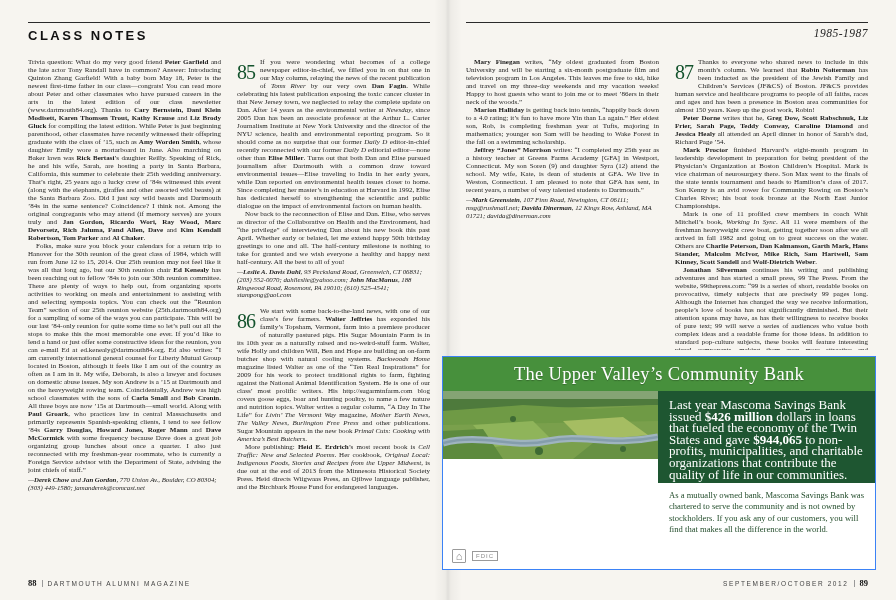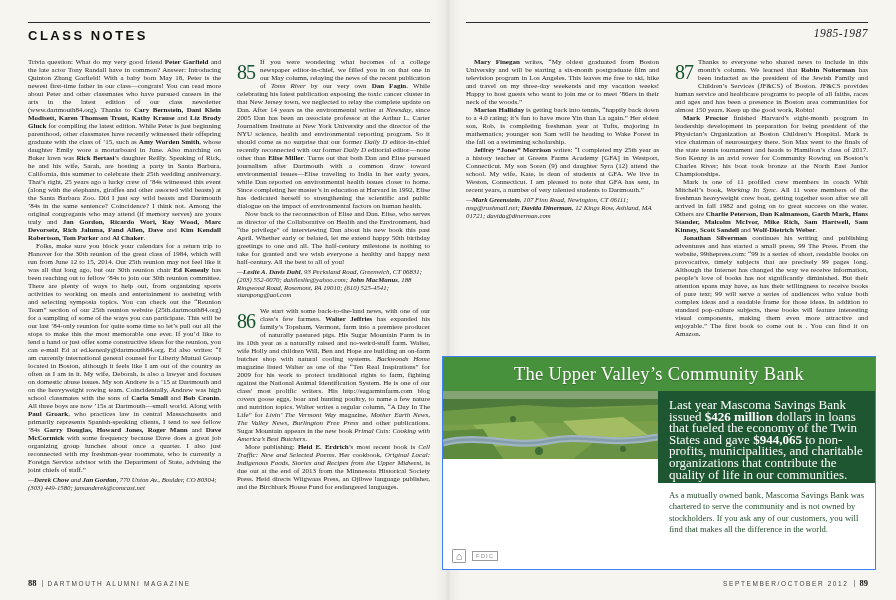--- a/index.html
+++ b/index.html
@@ -103,20 +103,21 @@
 <section class="col col3">
   <p class="body-p indent"><b>Mary Finegan</b> writes, “My oldest graduated from Boston University and will be starting a six-month postgraduate film and television program in Los Angeles. This leaves me free to ski, hike and travel on my three-day weekends and my vacation weeks! Happy to host guests who want to join me or to meet ’86ers in their neck of the woods.”</p>
   <p class="body-p indent"><b>Marion Halliday</b> is getting back into tennis, “happily back down to a 4.0 rating; it’s fun to have more Yin than La again.” Her eldest son, Rob, is completing freshman year at Tufts, majoring in mathematics; younger son Sam will be heading to Wake Forest in the fall on a swimming scholarship.</p>
   <p class="body-p indent"><b>Jeffrey “Jones” Morrison</b> writes: “I completed my 25th year as a history teacher at Greens Farms Academy [GFA] in Westport, Connecticut. My son Soren (9) and daughter Syra (12) attend the school. My wife, Kate, is dean of students at GFA. We live in Weston, Connecticut. I am pleased to note that GFA has sent, in recent years, a number of very talented students to Dartmouth.”</p>
   <p class="sig">—<b>Mark Greenstein</b>, 107 Finn Road, Newington, CT 06111; msg@rushmail.net; <b>Davida Dinerman</b>, 12 Kings Row, Ashland, MA 01721; davida@dinerman.com</p>
 </section>
 
 <section class="col col4">
   <div class="note-sec first">
     <p class="body-p"><span class="dropnum">87</span><span>Thanks to everyone who shared news to include in this month’s column. We learned that <b>Robin Noiterman</b> has been inducted as the president of the Jewish Family and Children’s Services (JF&amp;CS) of Boston. JF&amp;CS provides human service and healthcare programs to people of all faiths, races and ages and has been a presence in Boston area communities for almost 150 years. Keep up the good work, Robin!</span></p>
+    <p class="body-p indent"><b>Peter Dorne</b> writes that he, <b>Greg Dow, Scott Rabschnuk, Liz Frier, Sarah Page, Teddy Conway, Caroline Diamond</b> and <b>Jessica Healy</b> all attended an April dinner in honor of Sarah’s dad, Richard Page ’54.</p>
     <p class="body-p indent"><b>Mark Proctor</b> finished Harvard’s eight-month program in leadership development in preparation for being president of the Physician’s Organization at Boston Children’s Hospital. Mark is vice chairman of neurosurgery there. Son Max went to the finals of the state tennis tournament and heads to Hamilton’s class of 2017. Son Kenny is an avid rower for Community Rowing on Boston’s Charles River; his boat took bronze at the North East Junior Championships.</p>
     <p class="body-p indent">Mark is one of 11 profiled crew members in coach Whit Mitchell’s book, <i>Working In Sync</i>. All 11 were members of the freshman heavyweight crew boat, getting together soon after we all arrived in fall 1982 and going on to great success on the water. Others are <b>Charlie Peterson, Dan Kalmanson, Garth Mark, Hans Stander, Malcolm McIvor, Mike Rich, Sam Hartwell, Sam Kinney, Scott Sandell</b> and <b>Wolf-Dietrich Weber</b>.</p>
     <p class="body-p indent"><b>Jonathan Silverman</b> continues his writing and publishing adventures and has started a small press, 99 The Press. From the website, 99thepress.com: “99 is a series of short, readable books on provocative, timely subjects that are precisely 99 pages long. Although the Internet has changed the way we receive information, people’s love of books has not significantly diminished. But their attention spans may have, as has their willingness to receive books of pure text; 99 will serve a series of audiences who value both complex ideas and a readable frame for those ideas. In addition to standard pop-culture subjects, these books will feature interesting visual components, making them even more attractive and enjoyable.” The first book to come out is . You can find it on Amazon.</p>
   </div>
 </section>
 
 <aside class="ad">
   <div class="ad-banner">
     <span>The Upper Valley’s Community Bank</span>
   </div>

